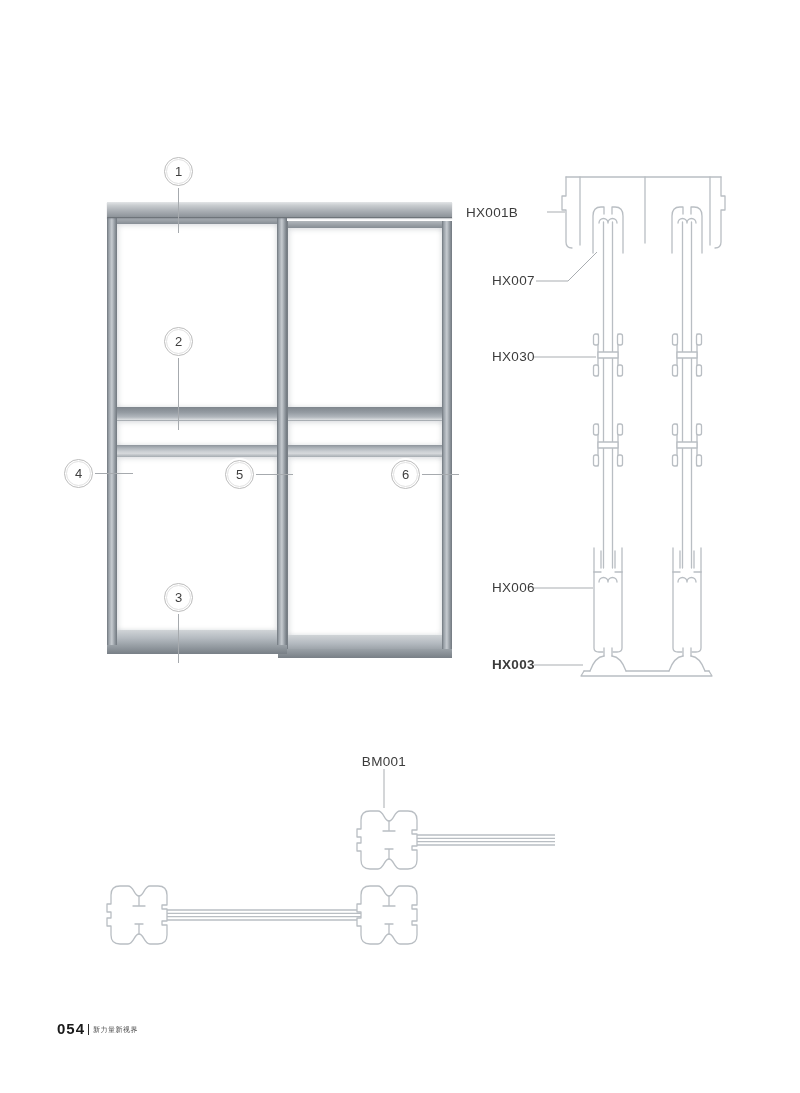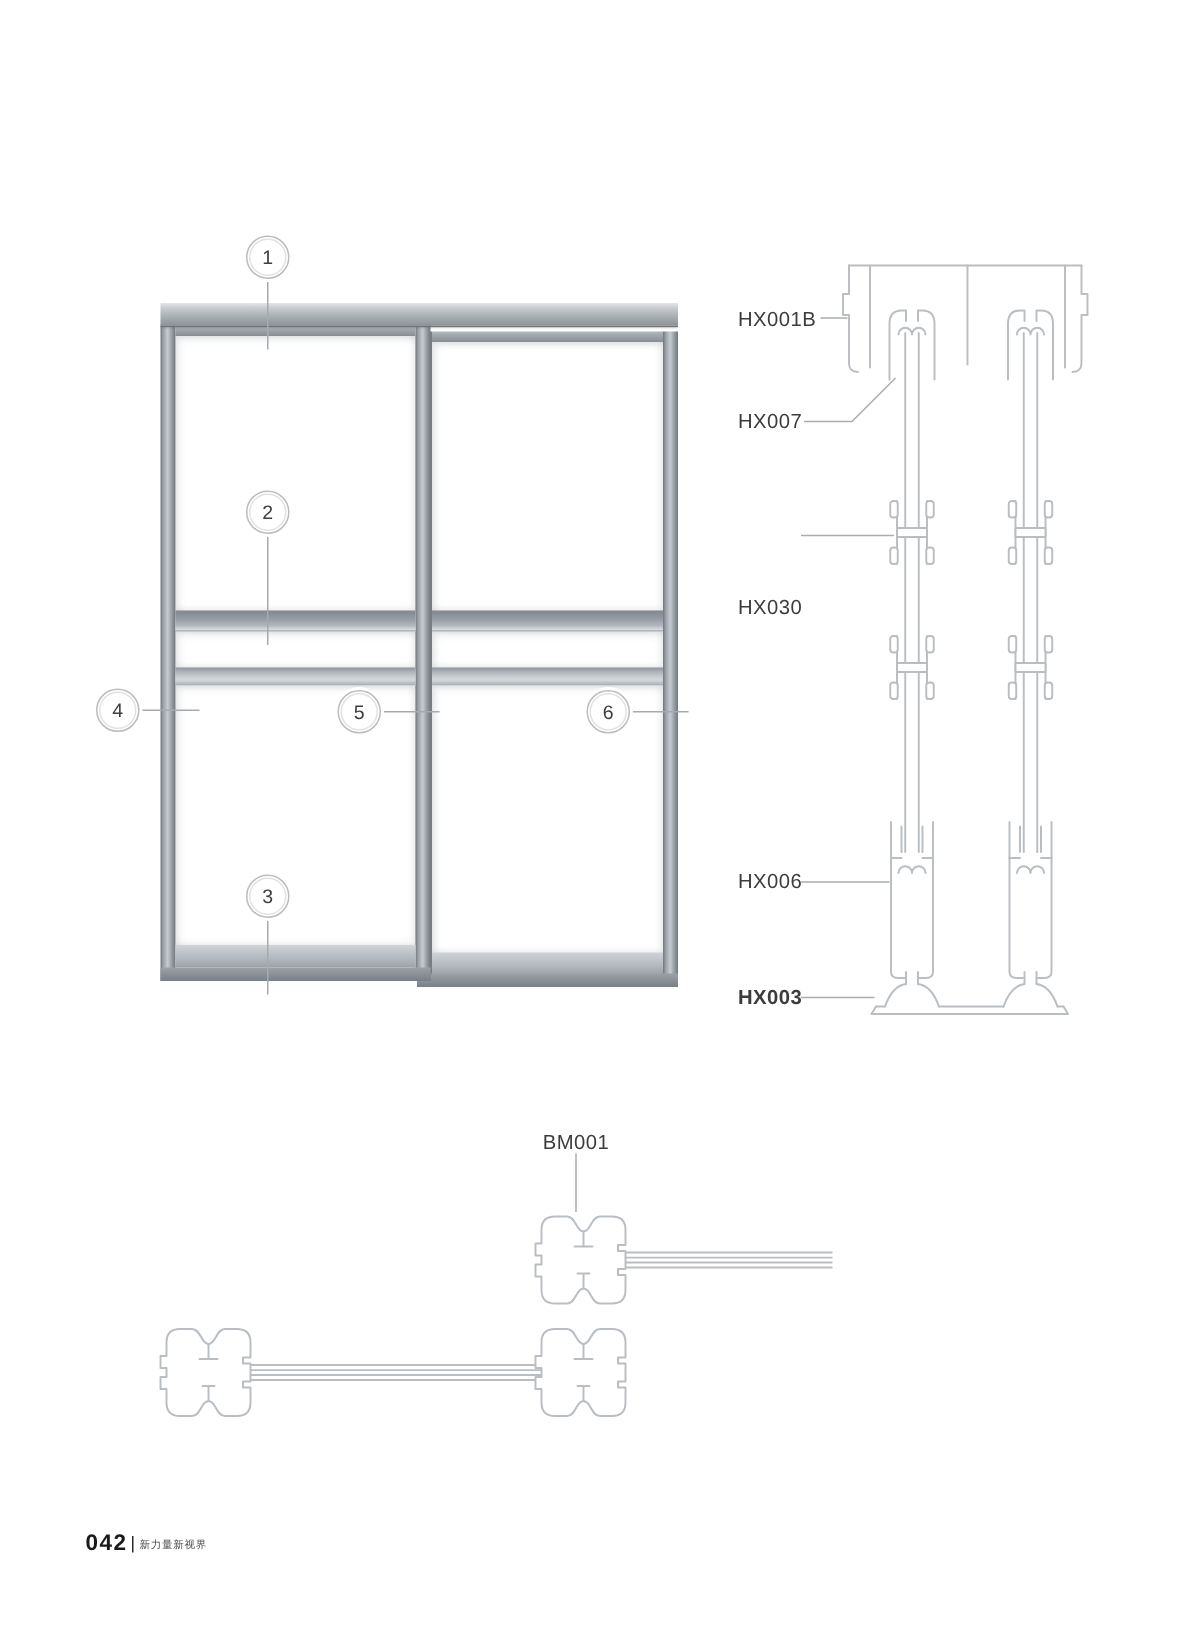--- a/index.html
+++ b/index.html
@@ -197,23 +197,23 @@
 
     <g>
       <path class="ld" d="M547,212 H565"></path>
       <path class="ld" d="M536,281 H568 L597,252"></path>
       <path class="ld" d="M534,357 H596"></path>
       <path class="ld" d="M534,588 H593"></path>
       <path class="ld" d="M534,665 H583"></path>
     </g>
   </svg>
 
-  <div class="abs plabel" style="left:492px;top:205px;">HX001B</div>
+  <div class="abs plabel" style="left:466px;top:205px;">HX001B</div>
   <div class="abs plabel" style="left:492px;top:273px;">HX007</div>
-  <div class="abs plabel" style="left:492px;top:349px;margin-top:48px;">HX030</div>
+  <div class="abs plabel" style="left:492px;top:349px;">HX030</div>
   <div class="abs plabel" style="left:492px;top:580px;">HX006</div>
   <div class="abs plabel" style="left:492px;top:657px;font-weight:bold;">HX003</div>
 
   <svg class="abs" style="left:85px;top:750px;" width="470" height="215" viewBox="85 750 470 215">
     <defs>
       <g id="bone">
         <path class="lnf" d="M6,13 Q6,4 15,4 L23,4 C29,4 29,14 34,14 C39,14 39,4 45,4 L53,4 Q62,4 62,13
           V23 H57 V27 H62 V39 H57 V43 H62 V53 Q62,62 53,62 L45,62 C39,62 39,52 34,52 C29,52 29,62 23,62
           L15,62 Q6,62 6,53 V44 H2 V36 H6 V30 H2 V22 H6 Z"></path>
         <path class="ln" d="M34,14 V24 M28,24 H40 M30,42 H38 M34,52 V42"></path>
@@ -230,18 +230,18 @@
     <g>
       <path class="ln" d="M167,910 H361 M167,920 H361 M167,913.4 H361 M167,916.6 H361"></path>
     </g>
     <use href="#bone" x="105" y="882"></use>
     <use href="#bone" x="355" y="882"></use>
   </svg>
 
   <div class="abs plabel" style="left:356px;top:754px;width:56px;text-align:center;">BM001</div>
 
   <div class="abs footer">
-    <span class="pageno">042</span>
+    <span class="pageno">054</span>
     <span class="fdiv"></span>
     <span class="tagline">新力量新视界</span>
   </div>
 
 </div>
 
 </body></html>

